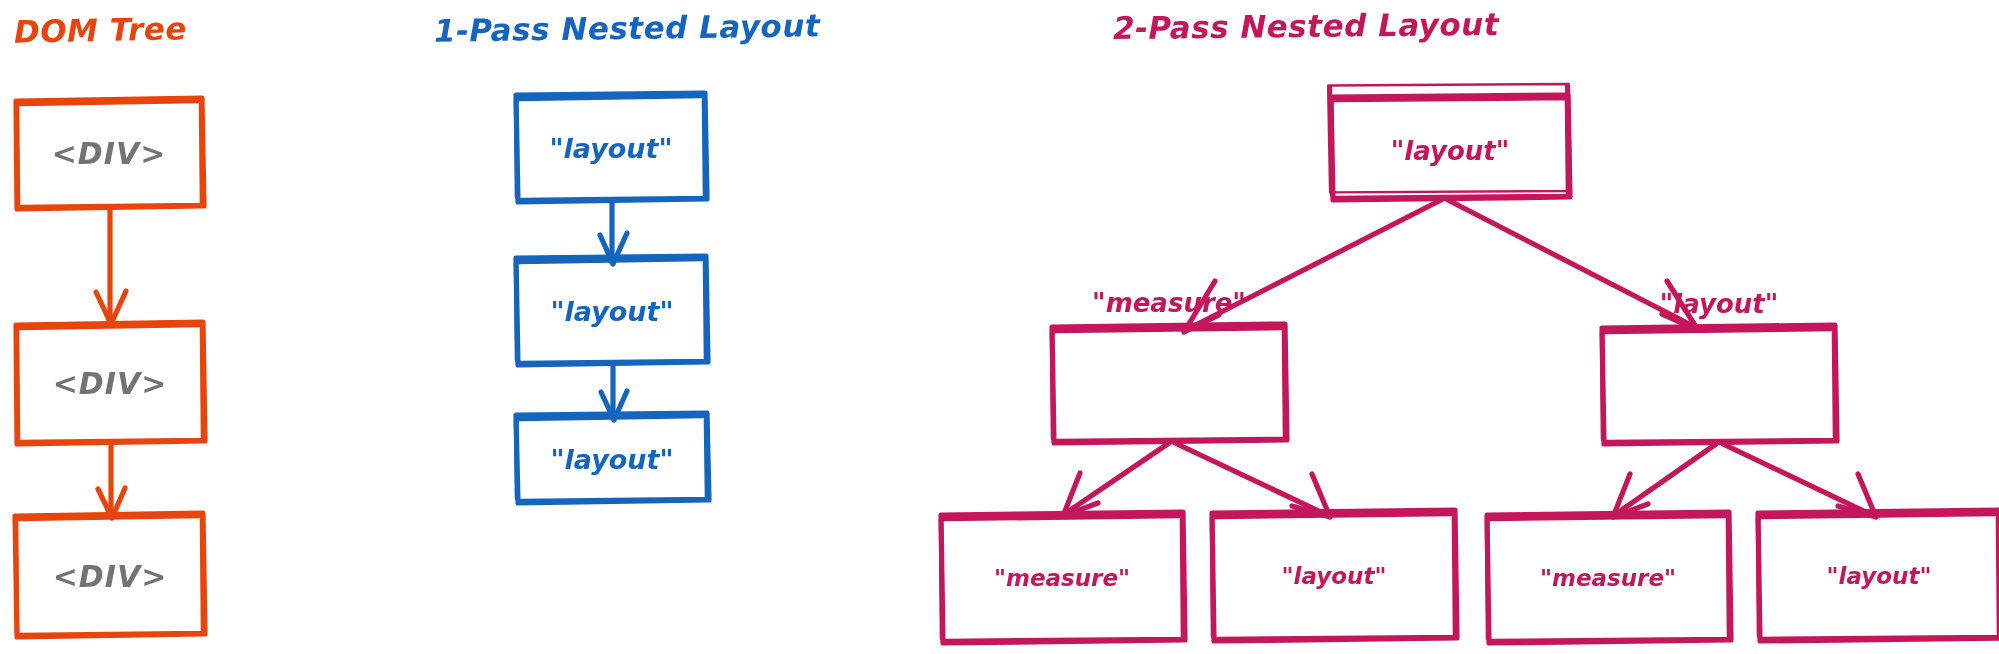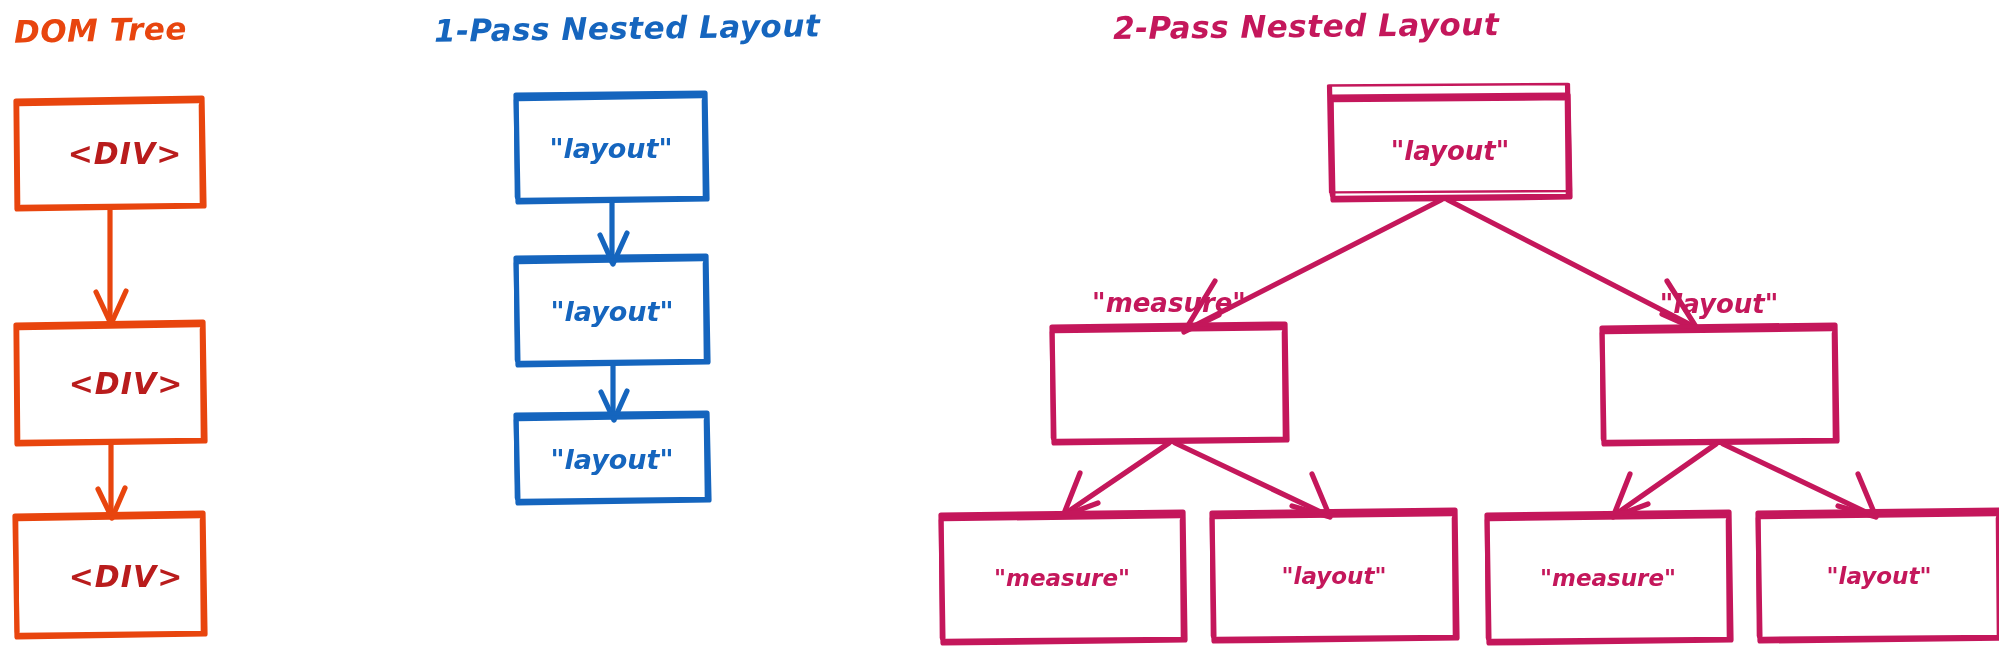--- a/index.html
+++ b/index.html
@@ -41,21 +41,21 @@
   .node-label {
     position: absolute;
     white-space: nowrap;
     font-family: "DejaVu Sans", sans-serif;
     font-weight: 700;
     font-style: italic;
     text-align: center;
     transform: translate(-50%, -50%);
     pointer-events: none;
   }
-  .lbl-div    { font-size: 30px; color: #b91c1c; letter-spacing: 1px; margin-left: 16px; }
+  .lbl-div    { font-size: 30px; color: #737373; letter-spacing: 1px; }
   .lbl-blue   { font-size: 27px; color: #1565BE; }
   .lbl-pink   { font-size: 26px; color: #C4175B; }
   .lbl-pink-s { font-size: 23px; color: #C4175B; }
 </style>
 </head>
 <body>
 
 <div id="stage">
 
   <svg class="layer" viewBox="0 0 1999 654" xmlns="http://www.w3.org/2000/svg">

